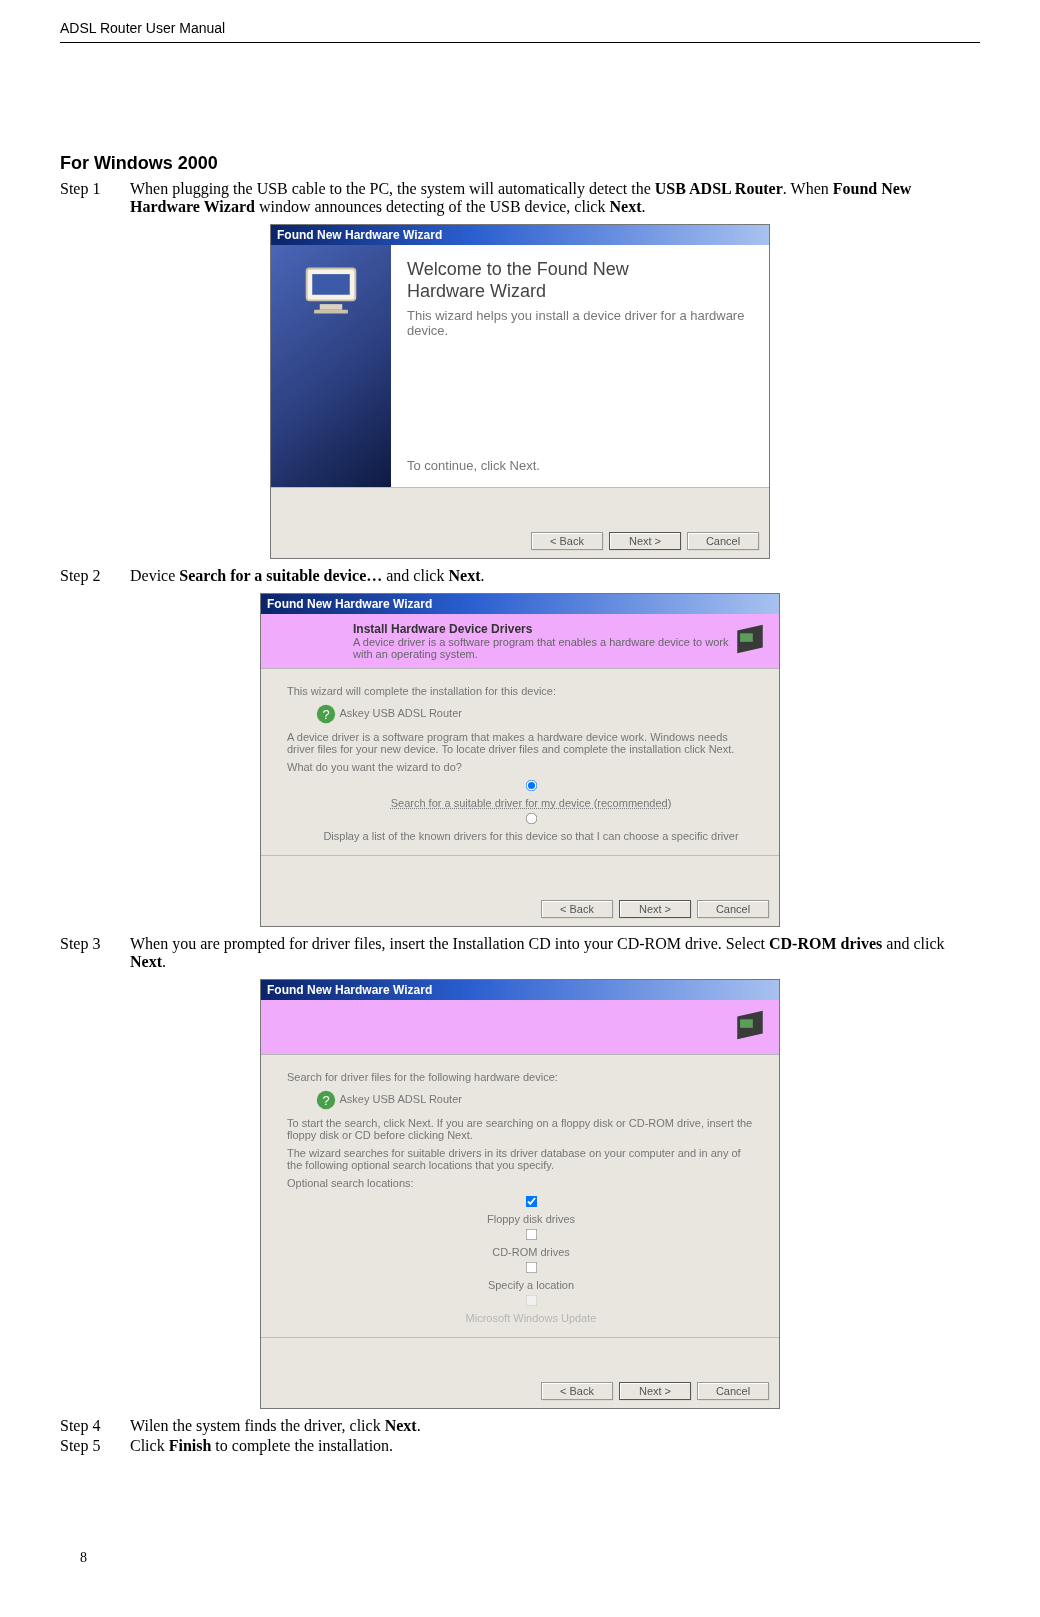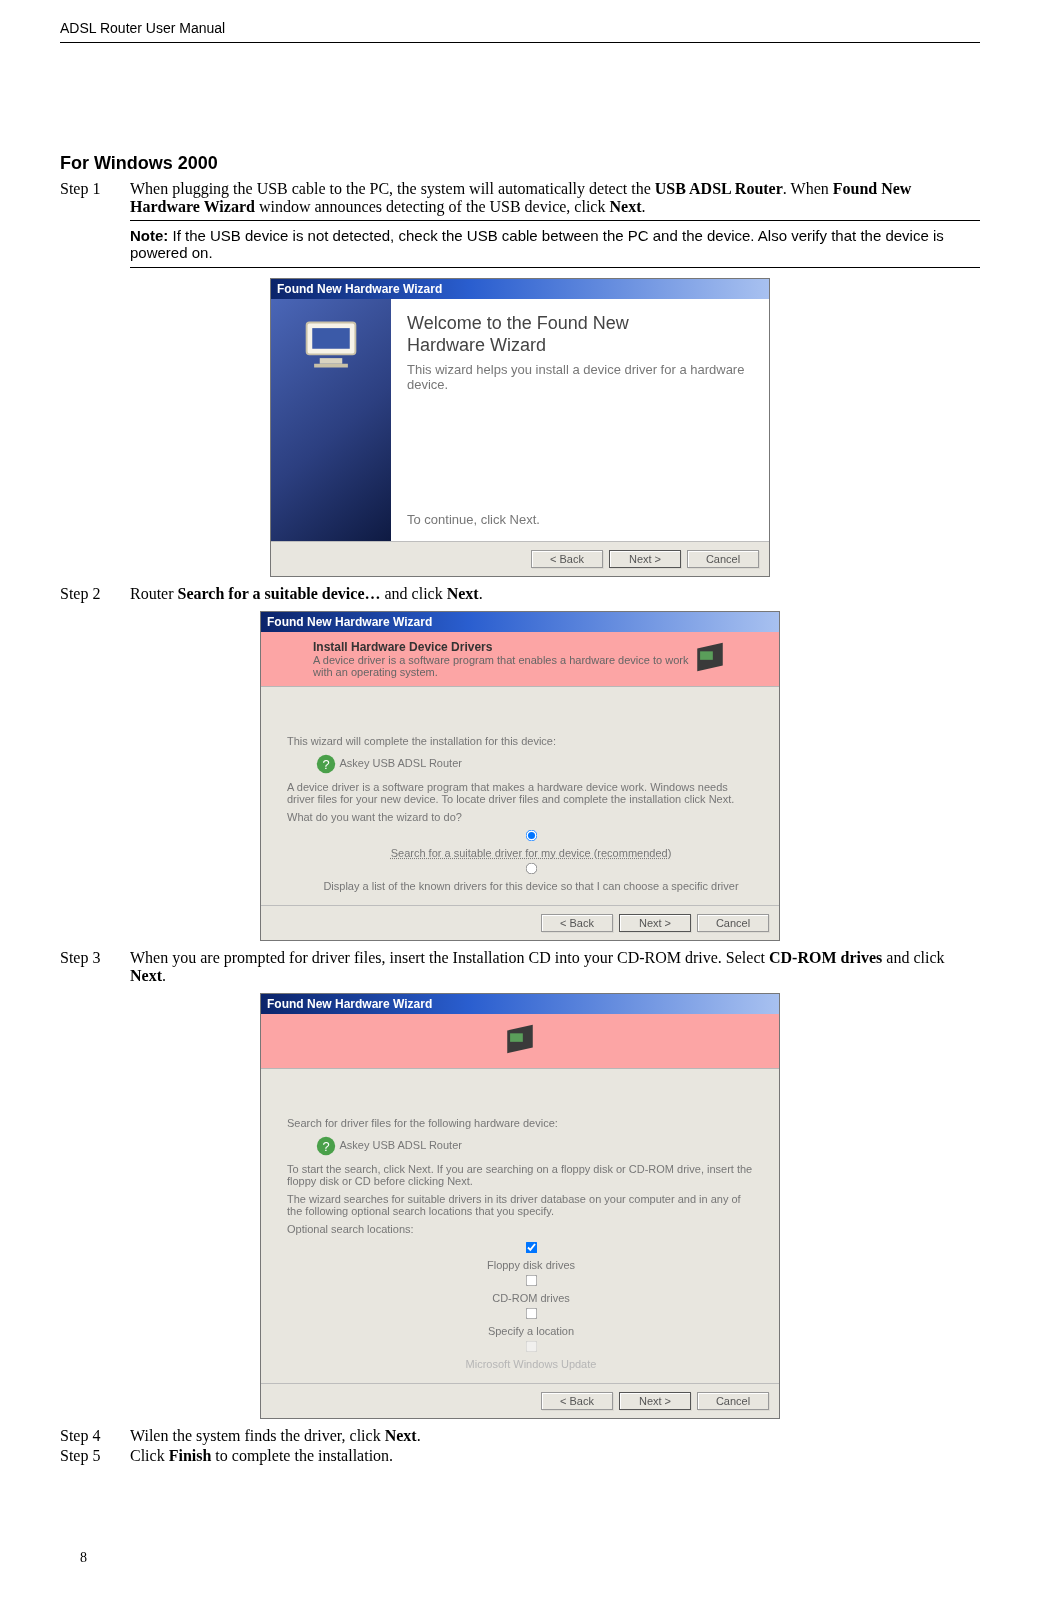--- a/index.html
+++ b/index.html
@@ -79,36 +79,35 @@
   padding: 14px 16px;
   font-size: 11px;
   color: #777;
   min-height: 240px;
 }
 .wiz-main .big { font-size: 18px; color: #444; line-height: 1.2; margin-bottom: 6px; }
 .wiz-main .small { font-size: 13px; margin-top: 6px; }
 .wiz-main .cont { margin-top: 120px; }
 
 .wiz-header-strip {
-  background: #fca5a5;
+  background: #f0abfc;
   border-bottom: 1px solid #b7b7b7;
   padding: 8px 12px 8px 12px;
   display: flex;
-  justify-content: center;
+  justify-content: flex-end;
 }
 .wiz-header-strip .h-left { font-size: 11px; color: #666; }
 .wiz-header-strip .h-left .h-title { font-weight: bold; color: #333; font-size: 12px; }
 .wiz-header-strip .h-icon svg { width: 34px; height: 34px; }
 
 .wiz-content {
   padding: 10px 26px 10px 26px;
   font-size: 11px;
   color: #777;
   background: #e8e6df;
-  margin-top: 32px;
 }
 .wiz-content .line { margin: 6px 0; }
 .wiz-content .indent { margin-left: 28px; }
 .radio-row, .check-row { display: flex; align-items: center; gap: 5px; margin: 3px 0 3px 22px; font-size: 11px; flex-direction: column; }
 .radio-row input, .check-row input { transform: scale(0.9); }
 .qicon { display: inline-flex; align-items:center; justify-content:center; width:22px; height:22px; vertical-align: middle; }
 
 .button-row {
   border-top: 1px solid #bdbdbd;
   padding: 8px 10px;
@@ -119,20 +118,21 @@
 }
 .button-row button {
   font-family: Tahoma, sans-serif;
   font-size: 11px;
   padding: 2px 16px;
   background: #e8e6df;
   border: 1px solid #999;
   color: #555;
   min-width: 72px;
   box-shadow: 1px 1px 0 rgba(0,0,0,0.05), inset 1px 1px 0 #fff;
+  margin-top: 36px;
 }
 .button-row button.primary { border: 1px solid #555; }
 
 .page-num {
   position: absolute;
   left: 20px;
   bottom: 14px;
   font-size: 14px;
 }
 .page-wrap { position: relative; min-height: 1560px; }
@@ -148,23 +148,20 @@
 
 <h2 class="section-title">For Windows 2000</h2>
 
 <div class="step-row">
   <div class="step-label">Step 1</div>
   <div class="step-body">
     <span>When plugging the USB cable to the PC, the system will automatically detect the </span><b>USB ADSL Router</b><span>. When </span><b>Found New Hardware Wizard</b><span> window announces detecting of the USB device, click </span><b>Next</b><span>.</span>
   </div>
 </div>
 
-<div class="note-box">
-  <b class="v">Note:</b><span> If the USB device is not detected, check the USB cable between the PC and the device. Also verify that the device is powered on.</span>
-</div>
 
 <div class="wizard w1">
   <div class="titlebar">Found New Hardware Wizard</div>
   <div class="wiz-body">
     <div class="wiz-sidebar">
       <svg viewBox="0 0 64 64">
         <rect x="6" y="8" width="52" height="34" rx="3" fill="#f7f3e8" stroke="#c9c1a8" stroke-width="2"></rect>
         <rect x="12" y="14" width="40" height="22" fill="#3b5aa8"></rect>
         <rect x="20" y="46" width="24" height="6" fill="#d9d3c0"></rect>
         <rect x="14" y="52" width="36" height="4" fill="#c9c1a8"></rect>
@@ -182,21 +179,21 @@
   <div class="button-row">
     <button class="disabled">&lt; Back</button>
     <button class="primary">Next &gt;</button>
     <button>Cancel</button>
   </div>
 </div>
 
 <div class="step-row">
   <div class="step-label">Step 2</div>
   <div class="step-body">
-    <span>Router </span><b>Search for a suitable device…</b><span> and click </span><b>Next</b><span>.</span>
+    <span>Device </span><b>Search for a suitable device…</b><span> and click </span><b>Next</b><span>.</span>
   </div>
 </div>
 
 <div class="wizard w2">
   <div class="titlebar">Found New Hardware Wizard</div>
   <div class="wiz-header-strip">
     <div class="h-left">
       <div class="h-title">Install Hardware Device Drivers</div>
       <div style="max-width:380px;">A device driver is a software program that enables a hardware device to work with an operating system.</div>
     </div>

